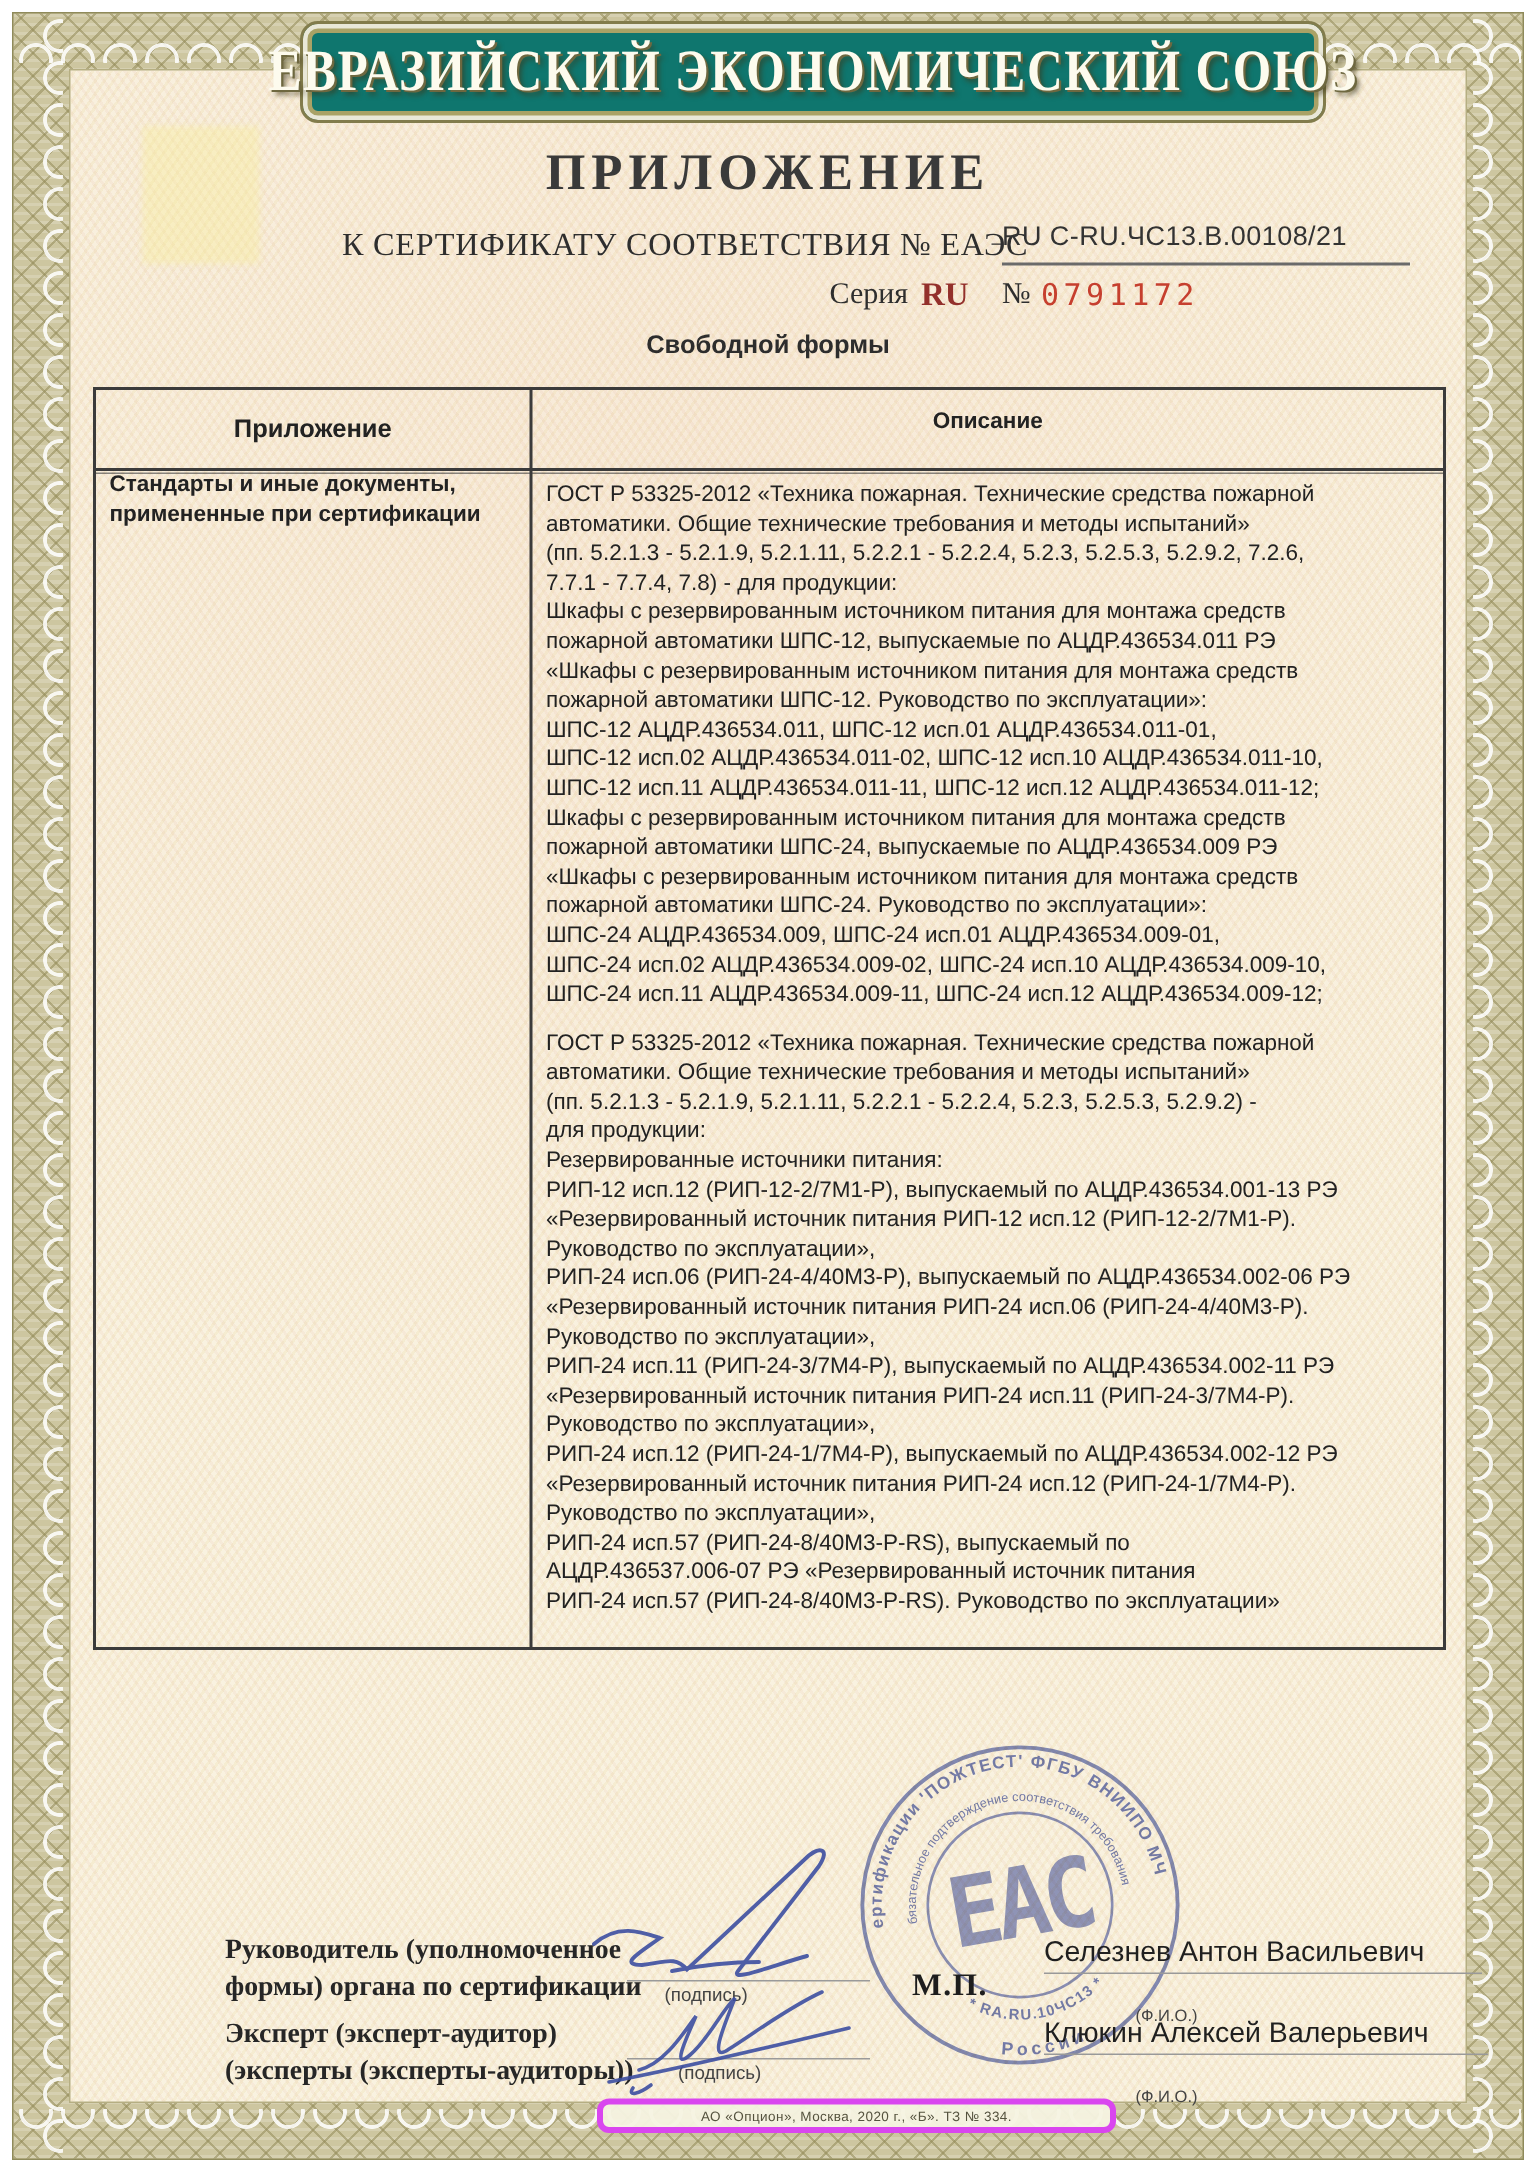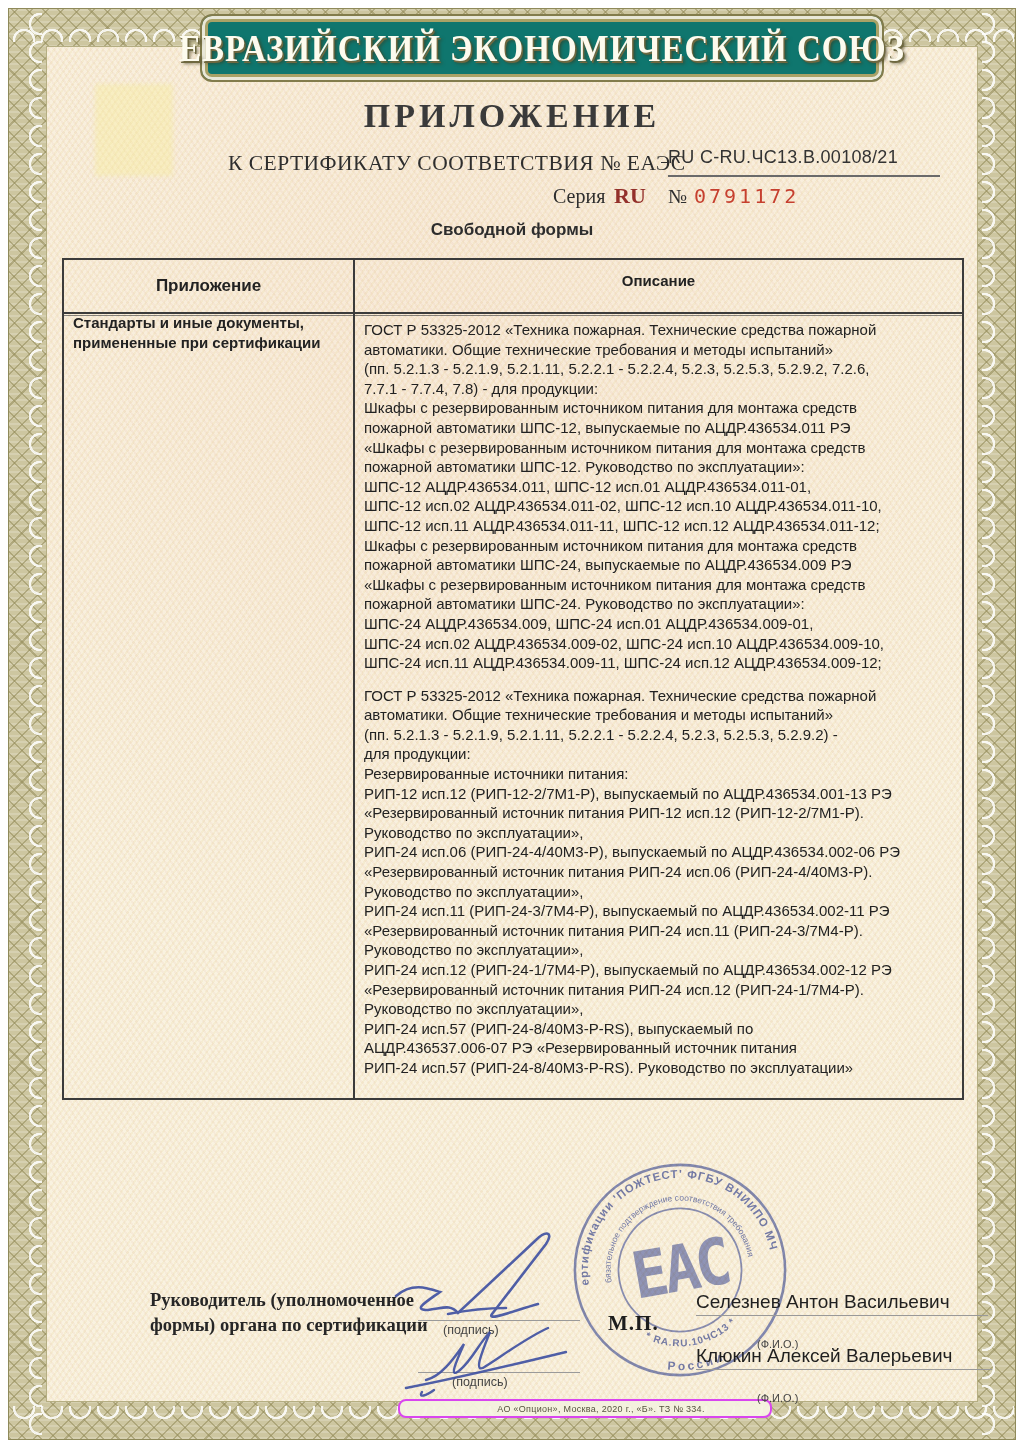--- a/index.html
+++ b/index.html
@@ -91,23 +91,23 @@
   .name{position:absolute;font-size:19px;color:#1f1f1f;z-index:6;white-space:nowrap;margin-left:23px;}
   .name-head{left:673px;top:1291px;width:292px;border-bottom:1px solid #999;padding-bottom:2px;}
   .name-expert{left:673px;top:1345px;width:296px;border-bottom:1px solid #999;padding-bottom:2px;}
   .fio{position:absolute;font-size:11px;color:#444;z-index:6;margin-top:20px;}
   .fio1{left:757px;top:1318px;}
   .fio2{left:757px;top:1372px;}
   .sig-svg{position:absolute;z-index:5;}
   .stamp{position:absolute;left:566px;top:1156px;width:228px;height:228px;
     transform:rotate(-10deg);opacity:.85;mix-blend-mode:multiply;z-index:4;}
   .print-pill{position:absolute;left:398px;top:1399px;width:338px;height:15px;
-    background:rgba(246,243,226,.95);border:2px solid #d946ef;border-radius:8px;
+    background:rgba(246,243,226,.95);border:4px solid #d946ef;border-radius:8px;
     display:flex;align-items:center;justify-content:center;
-    font-size:9px;color:#55533f;letter-spacing:.3px;z-index:3;padding-left:32px;}
+    font-size:9px;color:#55533f;letter-spacing:.3px;z-index:3;}
 </style>
 </head>
 <body>
 
 <div class="page">
 
   <div class="frame"></div>
   <div class="wave top"></div>
   <div class="wave bottom"></div>
   <div class="wave left"></div>
@@ -176,20 +176,22 @@
 «Резервированный источник питания РИП-24 исп.12 (РИП-24-1/7М4-Р).
 Руководство по эксплуатации»,
 РИП-24 исп.57 (РИП-24-8/40М3-Р-RS), выпускаемый по
 АЦДР.436537.006-07 РЭ «Резервированный источник питания
 РИП-24 исп.57 (РИП-24-8/40М3-Р-RS). Руководство по эксплуатации»</div>
     </div>
   </div>
 
   <div class="sig-label lbl-head">Руководитель (уполномоченное
 формы) органа по сертификации</div>
+  <div class="sig-label lbl-expert">Эксперт (эксперт-аудитор)
+(эксперты (эксперты-аудиторы))</div>
 
   <div class="sig-line line1"></div>
   <div class="sig-line line2"></div>
   <div class="sig-caption cap1">(подпись)</div>
   <div class="sig-caption cap2">(подпись)</div>
 
   <div class="mp">М.П.</div>
 
   <div class="name name-head">Селезнев Антон Васильевич</div>
   <div class="fio fio1">(Ф.И.О.)</div>

